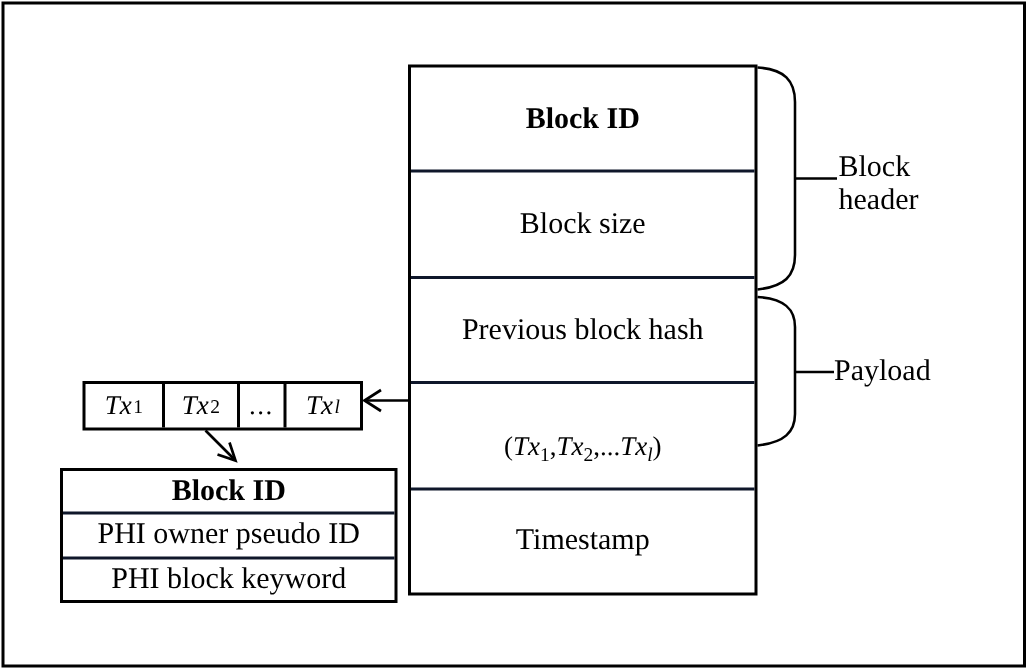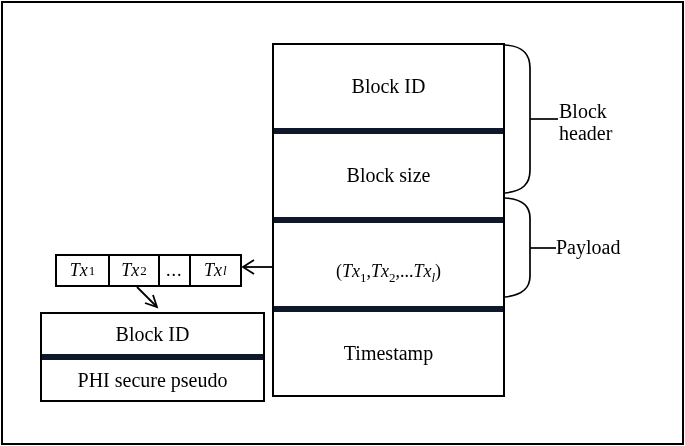--- a/index.html
+++ b/index.html
@@ -6,23 +6,23 @@
   .page {
     position:relative; width:685px; height:446px; background:#ffffff;
     font-family:"Liberation Serif","DejaVu Serif",serif; color:#000;
     overflow:hidden;
   }
   .frame { position:absolute; inset:1px; border:2px solid #000; pointer-events:none; }
 
   .stack { position:absolute; display:flex; flex-direction:column; border:2px solid #000; box-sizing:border-box; background:#fff; }
   .stack .row {
     flex:1; display:flex; flex-direction:column; align-items:center; justify-content:center;
-    border-top:6px solid #0f172a; font-size:20px; text-align:center; line-height:1.05;
+    border-top:2px solid #0f172a; font-size:20px; text-align:center; line-height:1.05;
   }
-  .stack .row:first-child { border-top:none; }
+  .stack .row:first-child { border-top:none;font-weight:bold; }
 
   #main-stack  { left:272px; top:43px;  width:233px; height:354px; }
   #record-stack{ left:40px;  top:312px; width:225px; height:90px; }
   #record-stack .row { font-size:20px; }
 
   .formula { font-size:18px; margin-top:17px; }
   .formula i { font-style:italic; }
   .formula sub { font-size:13px; font-style:normal; }
   .formula sub.it { font-style:italic; }
 
@@ -53,20 +53,23 @@
   <div class="frame"></div>
 
   <div class="stack" id="main-stack">
     <div class="row">
       <span>Block ID</span>
     </div>
     <div class="row">
       <span>Block size</span>
     </div>
     <div class="row">
+      <span>Previous block hash</span>
+    </div>
+    <div class="row">
       <span class="formula"><span>(</span><i>Tx</i><sub>1</sub><span>,</span><i>Tx</i><sub>2</sub><span>,...</span><i>Tx</i><sub class="it">l</sub><span>)</span></span>
     </div>
     <div class="row">
       <span>Timestamp</span>
     </div>
   </div>
 
   <div class="tx-row">
     <div class="tx-cell w1">
         <span>Tx</span>
@@ -83,21 +86,24 @@
         <span>Tx</span>
         <sub class="it">l</sub>
       </div>
   </div>
 
   <div class="stack" id="record-stack">
     <div class="row">
       <span>Block ID</span>
     </div>
     <div class="row">
-      <span>PHI secure pseudo</span>
+      <span>PHI owner pseudo ID</span>
+    </div>
+    <div class="row">
+      <span>PHI block keyword</span>
     </div>
   </div>
 
   <div class="brace-label" id="payload-label">
     <span>Payload</span>
   </div>
   <div class="brace-label" id="block-header-label">
     <div>Block</div>
     <div>header</div>
   </div>

